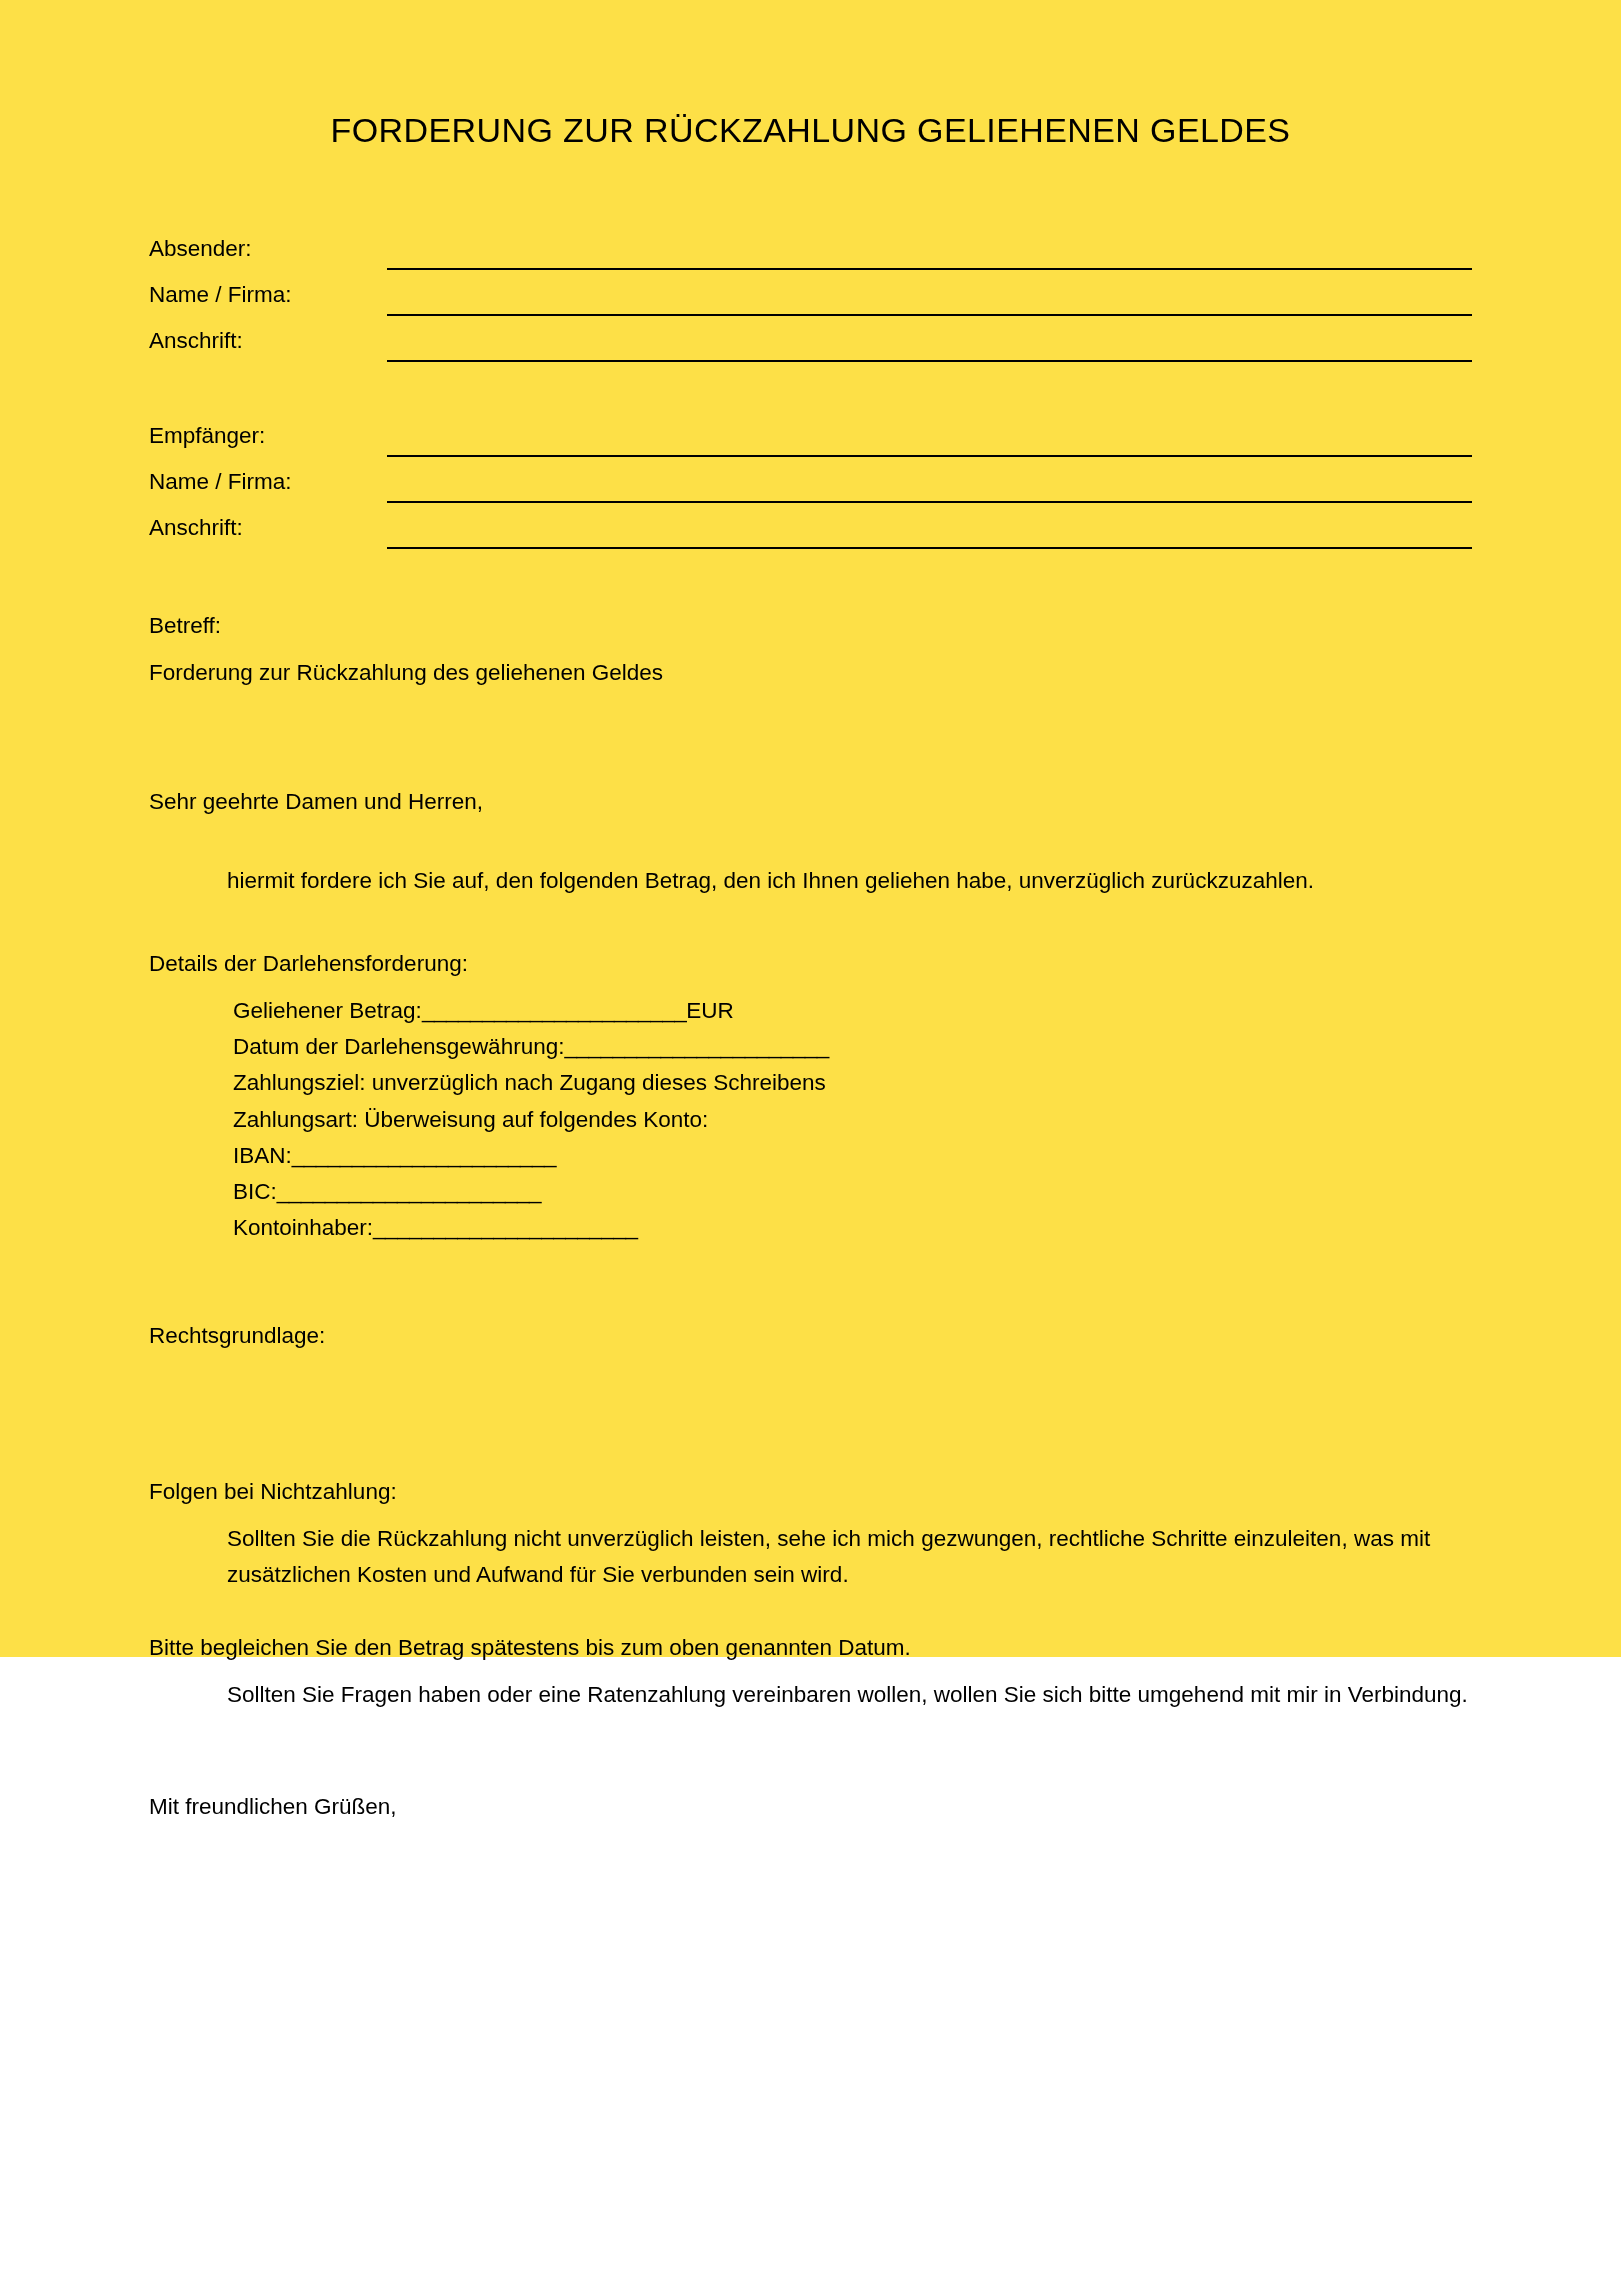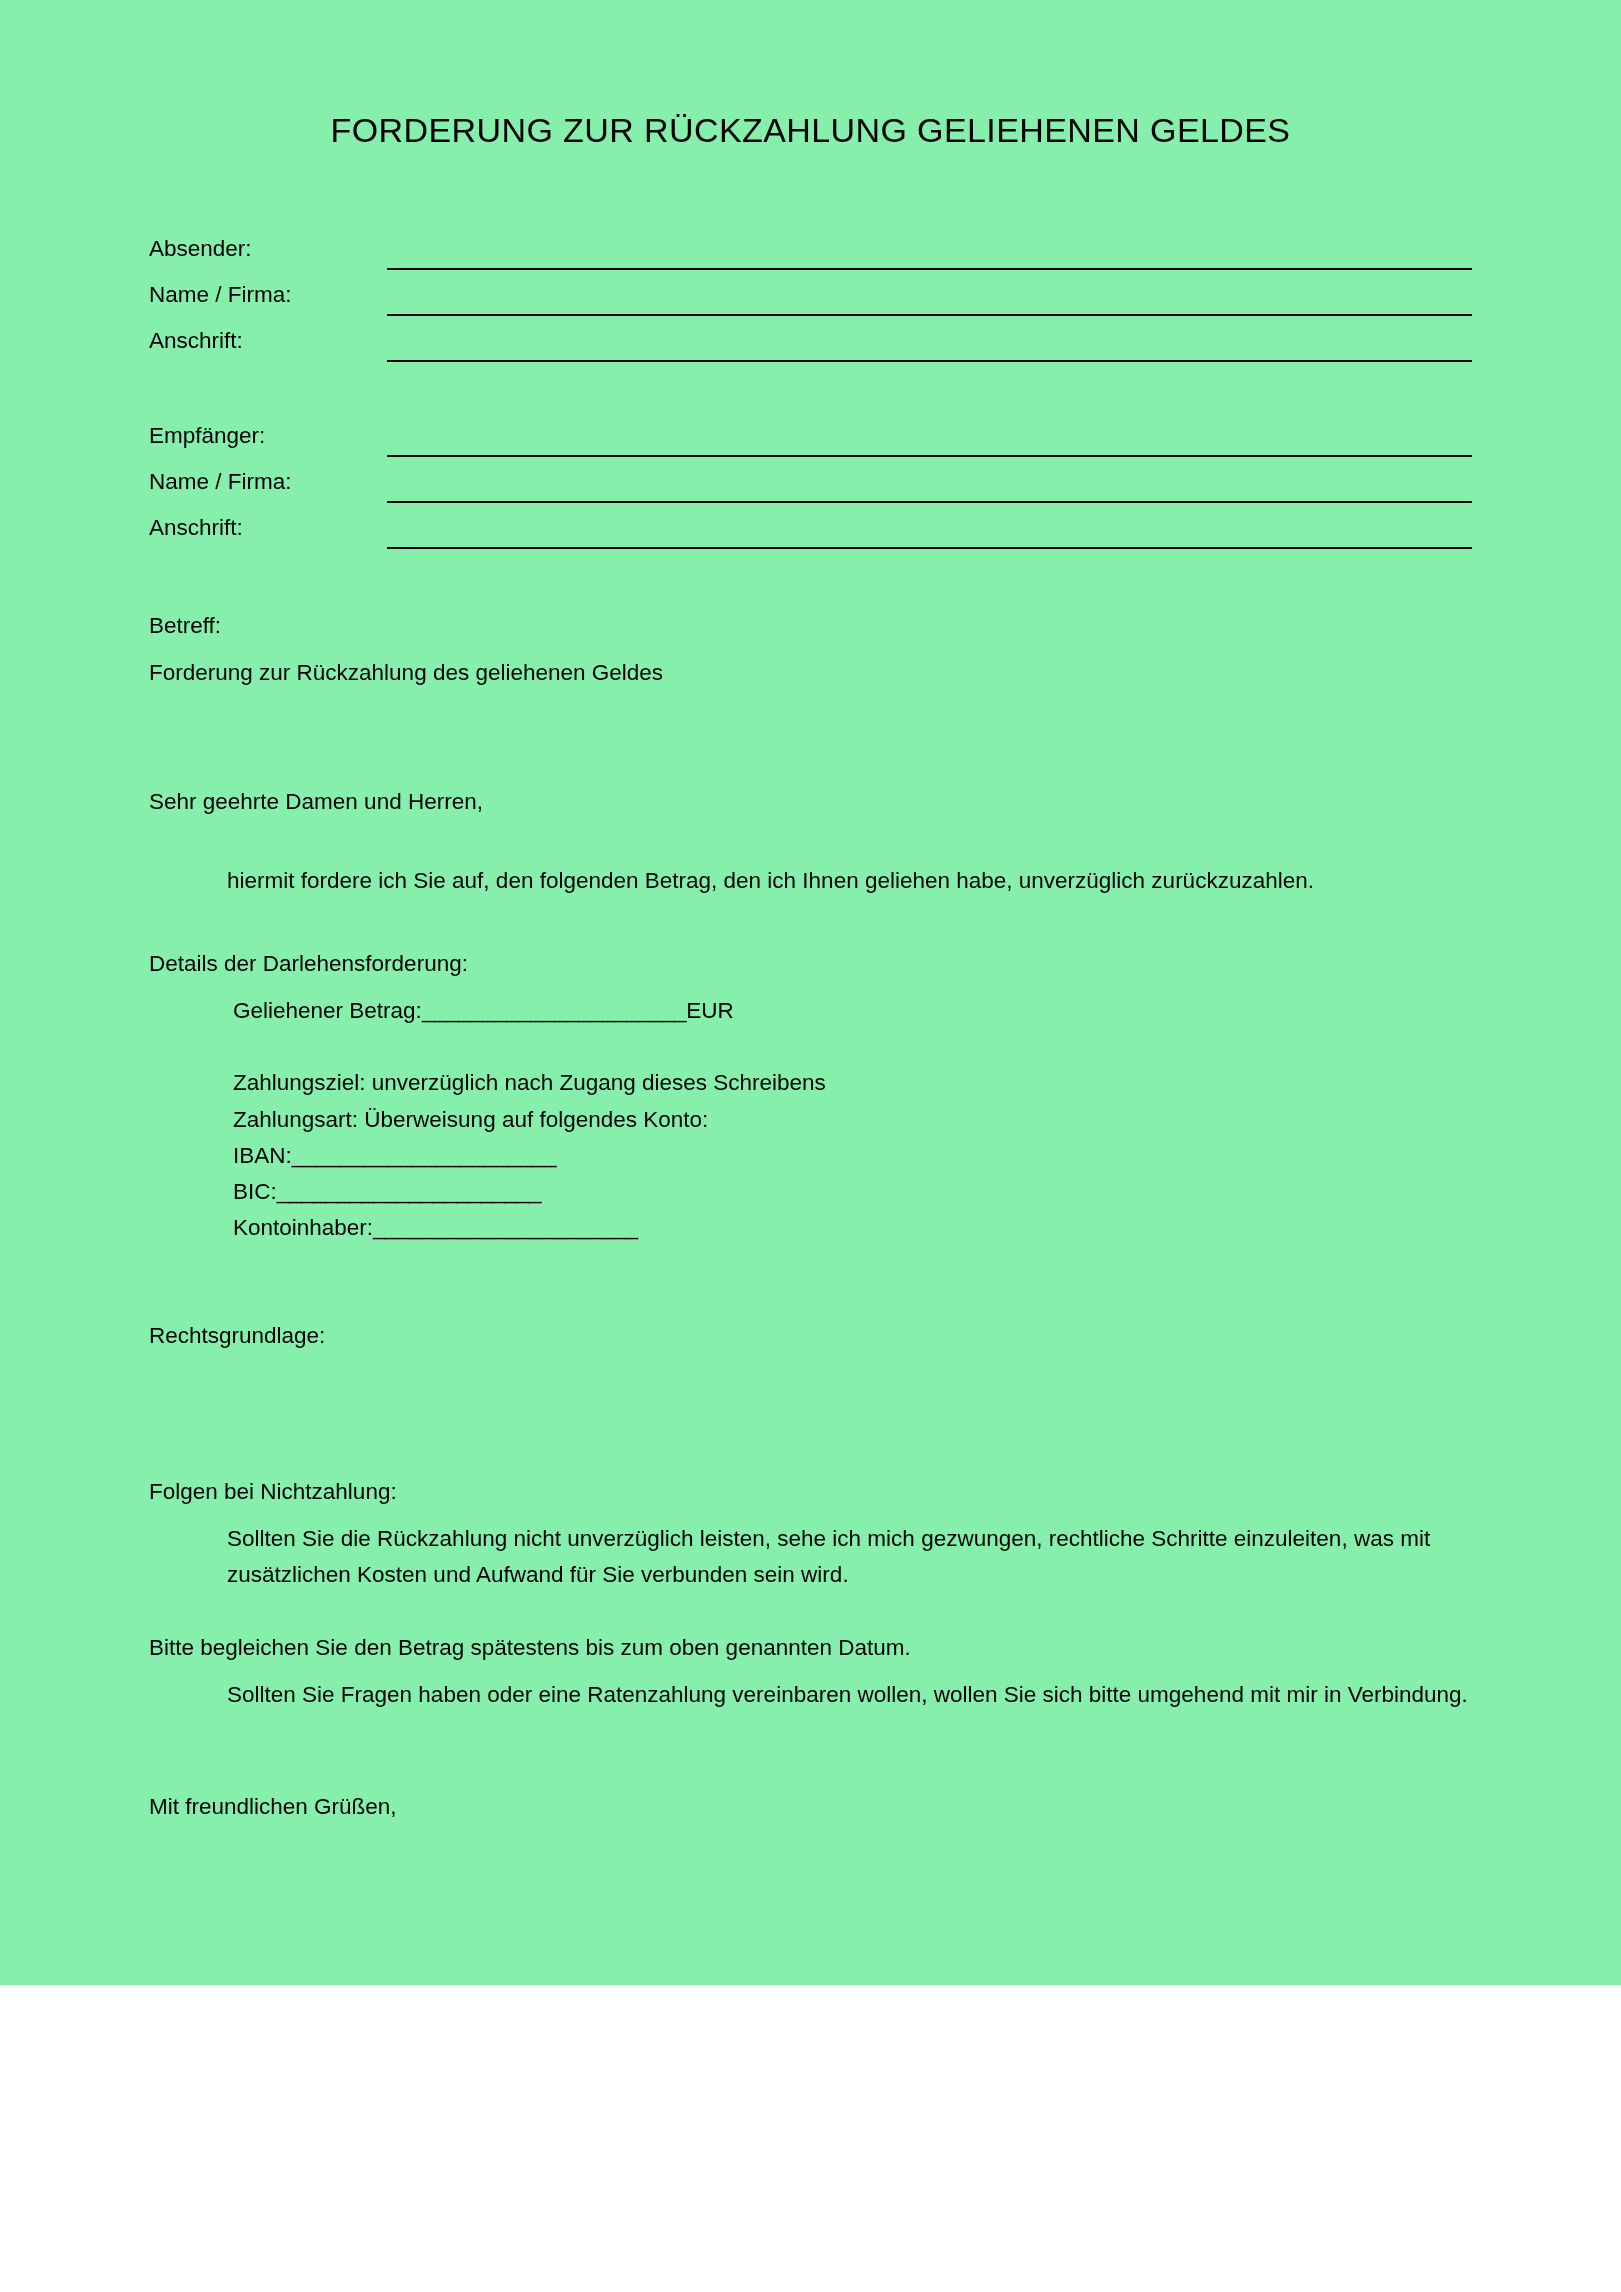--- a/index.html
+++ b/index.html
@@ -11,22 +11,22 @@
     width: 1621px;
     height: 2293px;
     font-family: "Liberation Sans", sans-serif;
     color: #000000;
     -webkit-font-smoothing: antialiased;
   }
 
   .page {
     position: relative;
     width: 1621px;
-    height: 1985px;
-    background: #86efac;
+    height: 1657px;
+    background: #fde047;
     box-sizing: border-box;
   }
 
   
   .doc-title {
     position: absolute;
     top: 110px;
     left: 0;
     width: 1621px;
     text-align: center;
@@ -152,20 +152,23 @@
 
   <div class="txt" id="salutation">Sehr geehrte Damen und Herren,</div>
   <div class="para" id="opening-para">hiermit fordere ich Sie auf, den folgenden Betrag, den ich Ihnen geliehen habe, unverzüglich zurückzuzahlen.</div>
 
   <div class="txt" id="details-heading">Details der Darlehensforderung:</div>
 
   <div class="txt indent" id="detail-amount">
     <span>Geliehener Betrag:</span><span class="blank">______________________</span><span>EUR</span>
   </div>
 
+  <div class="txt indent" id="detail-date">
+    <span>Datum der Darlehensgewährung:</span><span class="blank">______________________</span>
+  </div>
 
   <div class="txt indent" id="detail-term">Zahlungsziel: unverzüglich nach Zugang dieses Schreibens</div>
   <div class="txt indent" id="detail-method">Zahlungsart: Überweisung auf folgendes Konto:</div>
 
   <div class="txt indent" id="detail-iban">
     <span>IBAN:</span><span class="blank">______________________</span>
   </div>
 
   <div class="txt indent" id="detail-bic">
     <span>BIC:</span><span class="blank">______________________</span>

